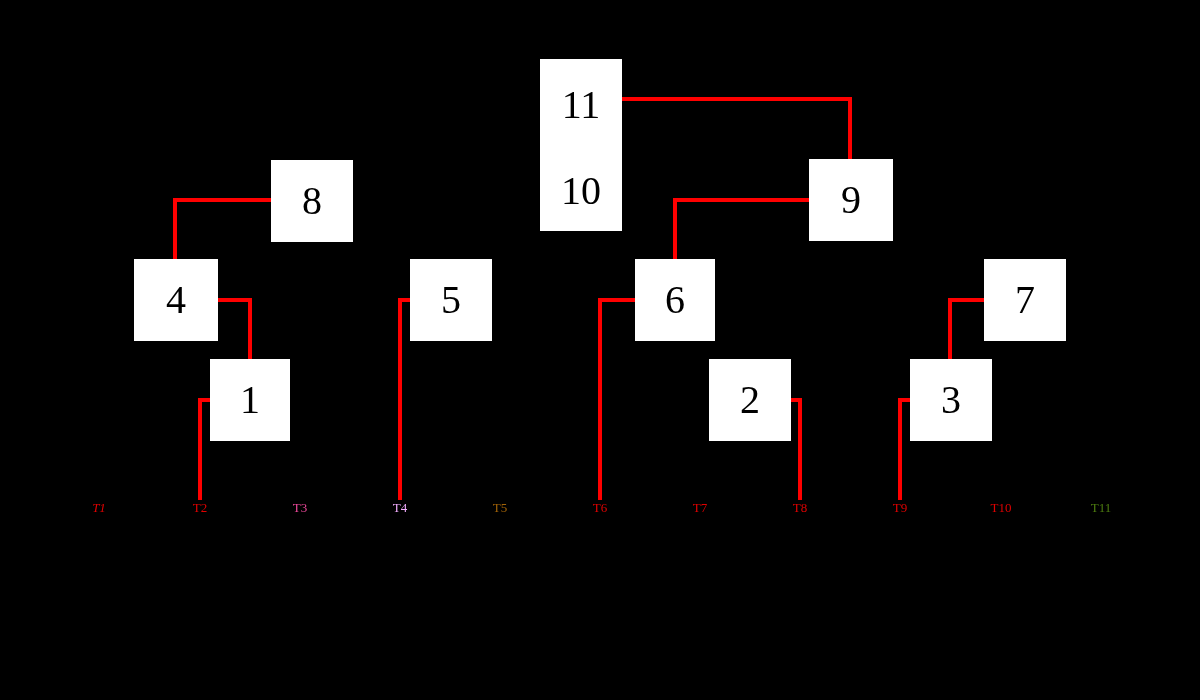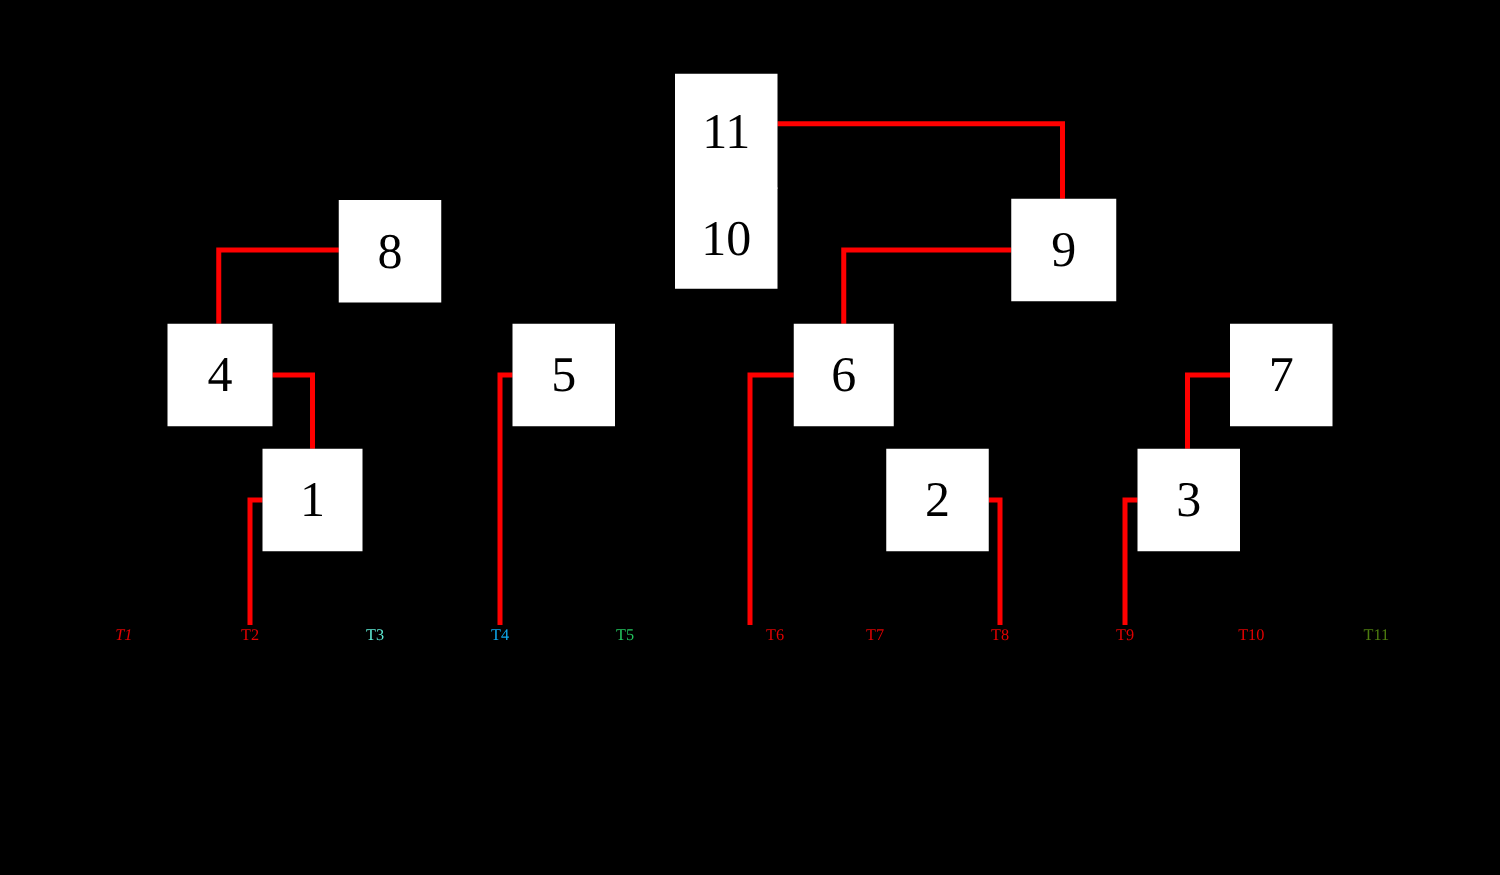--- a/index.html
+++ b/index.html
@@ -74,24 +74,24 @@
       <div class="node-box" style="left: 410px; top: 259px; width: 82px; height: 82px; background: rgb(255, 255, 255); color: rgb(0, 0, 0);">5</div>
       <div class="node-box" style="left: 635px; top: 259px; width: 80px; height: 82px; background: rgb(255, 255, 255); color: rgb(0, 0, 0);">6</div>
       <div class="node-box" style="left: 984px; top: 259px; width: 82px; height: 82px; background: rgb(255, 255, 255); color: rgb(0, 0, 0);">7</div>
       <div class="node-box" style="left: 210px; top: 359px; width: 80px; height: 82px; background: rgb(255, 255, 255); color: rgb(0, 0, 0);">1</div>
       <div class="node-box" style="left: 709px; top: 359px; width: 82px; height: 82px; background: rgb(255, 255, 255); color: rgb(0, 0, 0);">2</div>
       <div class="node-box" style="left: 910px; top: 359px; width: 82px; height: 82px; background: rgb(255, 255, 255); color: rgb(0, 0, 0);">3</div>
     </div>
   <div id="ticks-layer">
       <span class="tick-label" style="left: 99px; top: 501px; color: rgb(224, 0, 0); font-style: italic;">T1</span>
       <span class="tick-label" style="left: 200px; top: 501px; color: rgb(224, 0, 0);">T2</span>
-      <span class="tick-label" style="left: 300px; top: 501px; color: #5eead4;">T3</span>
-      <span class="tick-label" style="left: 400px; top: 501px; color: #0ea5e9; font-family: Liberation Serif, serif;">T4</span>
-      <span class="tick-label" style="left: 500px; top: 501px; color: #22c55e;">T5</span>
-      <span class="tick-label" style="left: 600px; top: 501px; color: rgb(224, 0, 0); margin-left: 20px;">T6</span>
+      <span class="tick-label" style="left: 300px; top: 501px; color: #ec4899;">T3</span>
+      <span class="tick-label" style="left: 400px; top: 501px; color: #f0abfc; font-family: Liberation Serif, serif;">T4</span>
+      <span class="tick-label" style="left: 500px; top: 501px; color: #a16207;">T5</span>
+      <span class="tick-label" style="left: 600px; top: 501px; color: rgb(224, 0, 0);">T6</span>
       <span class="tick-label" style="left: 700px; top: 501px; color: rgb(224, 0, 0); text-align: right;">T7</span>
       <span class="tick-label" style="left: 800px; top: 501px; color: rgb(224, 0, 0);">T8</span>
       <span class="tick-label" style="left: 900px; top: 501px; color: rgb(224, 0, 0);">T9</span>
       <span class="tick-label" style="left: 1001px; top: 501px; color: rgb(224, 0, 0); text-align: center;">T10</span>
       <span class="tick-label" style="left: 1101px; top: 501px; color: #4d7c0f;">T11</span>
     </div>
 
 </div>
 
 </body></html>

